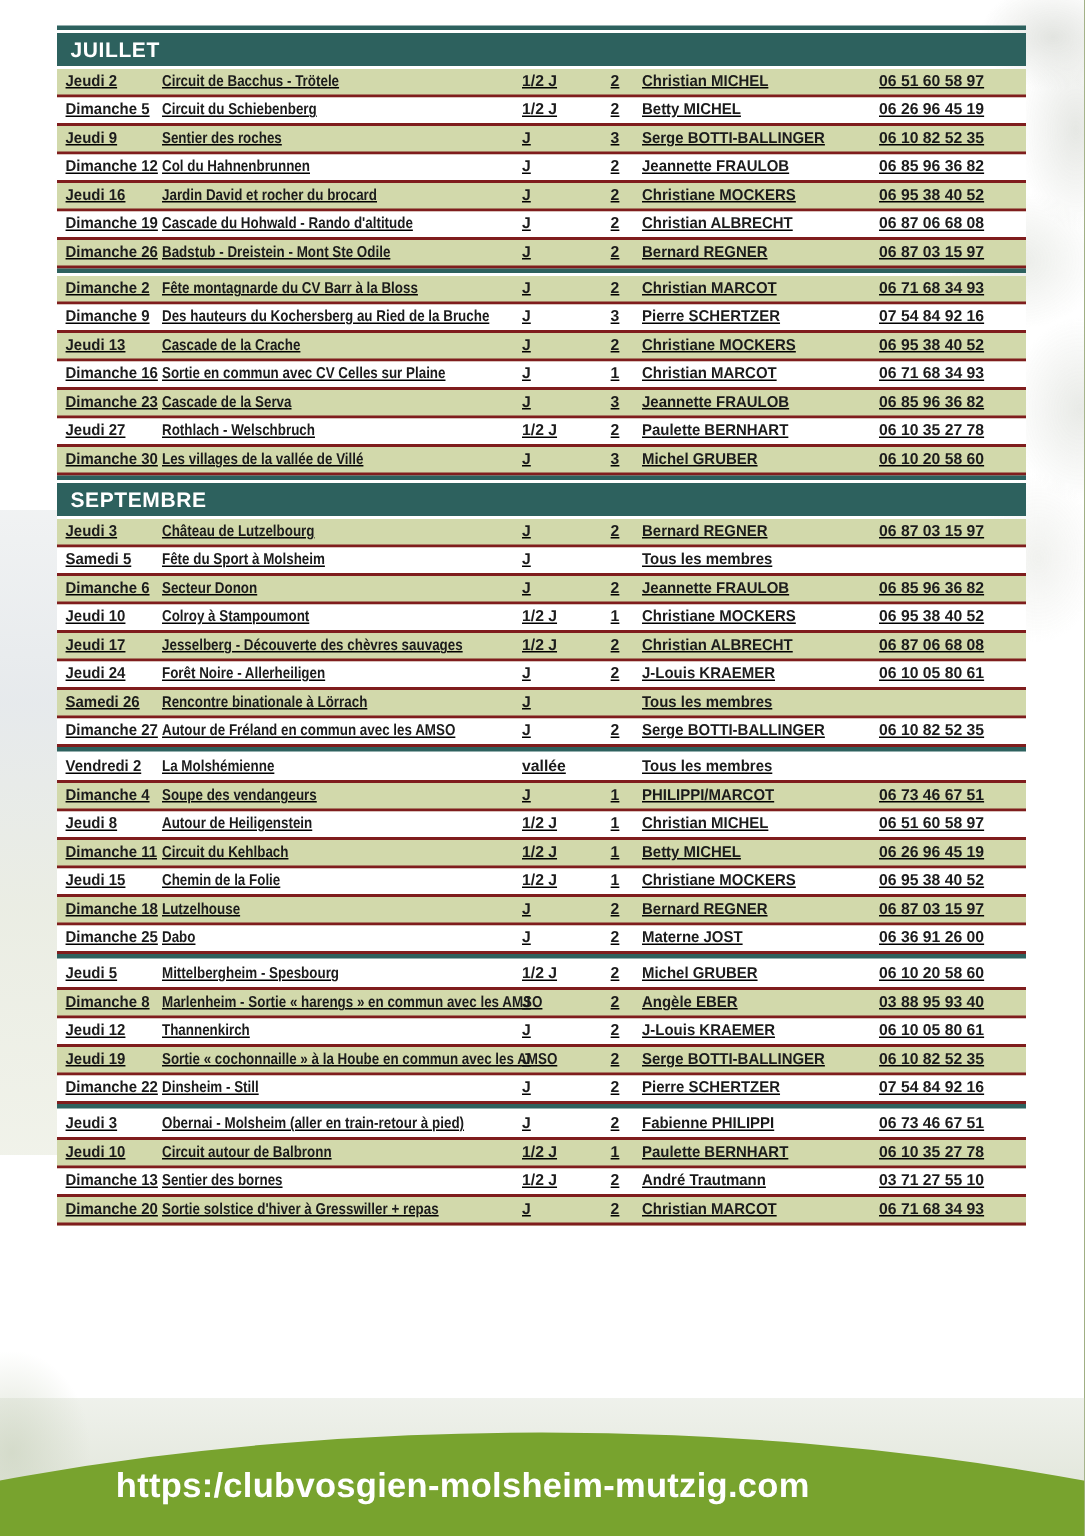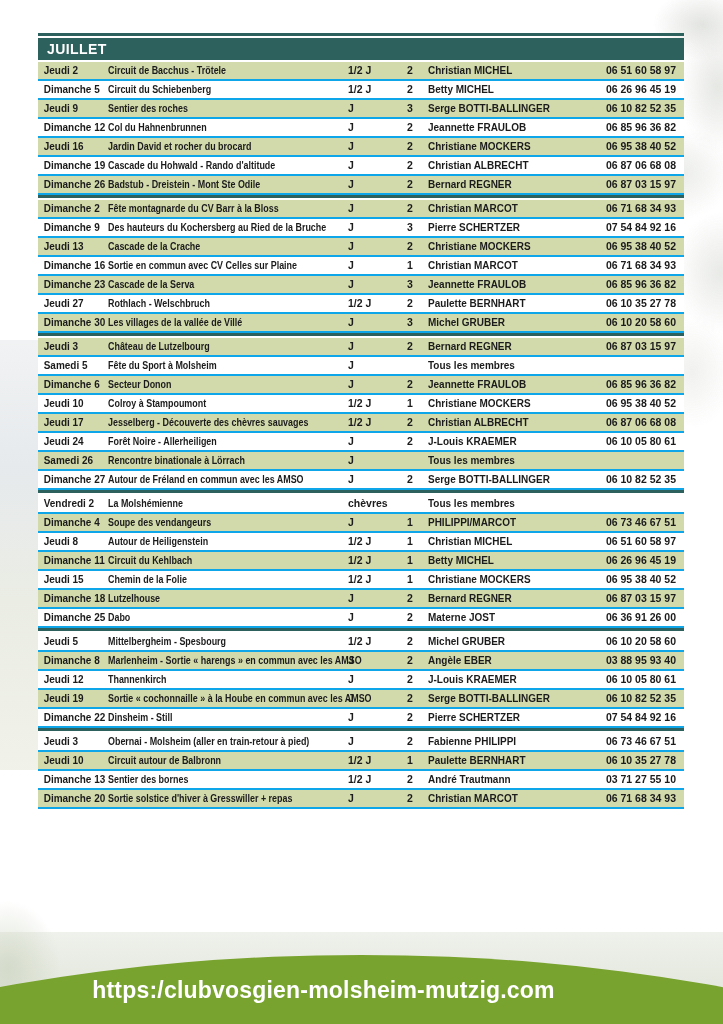--- a/index.html
+++ b/index.html
@@ -34,50 +34,51 @@
     position:absolute;left:0;top:932px;width:723px;height:92px;z-index:0;
     background:linear-gradient(180deg,#ebeee7 0%,#dde2d5 60%,#d8ddcf 100%);
     opacity:.8;
   }
   .bg-bottom-left{
     position:absolute;left:0;top:856px;width:80px;height:140px;z-index:0;
     background:radial-gradient(70px 90px at 10% 80%, #ccd4c0 0%, rgba(255,255,255,0) 75%);
     opacity:.7;
   }
   
-  .schedule{position:absolute;left:38px;top:33px;width:646px;z-index:1;}
+  .schedule{position:absolute;left:38px;top:17px;width:646px;z-index:1;}
   .month-rule{height:3px;background:var(--teal);margin-bottom:2px;}
   .month-band{
     height:22px;background:var(--teal);color:#ffffff;margin-bottom:2px;
     font-size:14px;font-weight:700;line-height:22px;padding-left:9px;
     letter-spacing:.4px;box-sizing:border-box;
   }
   .row{
     display:grid;grid-template-columns:70px 240px 44px 36px 158px 98px;
-    height:19px;box-sizing:border-box;border-bottom:2px solid #0ea5e9;
+    height:19px;box-sizing:border-box;border-bottom:2px solid #7f1d1d;
     background:#ffffff;
+    text-decoration:underline;
   }
   .row.shaded{background:var(--stripe);}
   .cell{
     font-size:10.5px;line-height:17px;color:var(--text);
     white-space:nowrap;overflow:visible;
   }
   .date{padding-left:6px;font-weight:700;transform:scaleX(.95);transform-origin:left center;}
   .act{font-weight:600;transform:scaleX(.85);transform-origin:left center;}
   .dur{font-weight:600;}
   .grp{text-align:center;font-weight:600;}
   .leader{font-weight:700;transform:scaleX(.95);transform-origin:left center;}
-  .phone{text-align:right;padding-right:8px;font-weight:700;}
+  .phone{text-align:left;padding-right:8px;font-weight:700;}
   
   .footer-ellipse{
     position:absolute;left:-539px;top:955px;width:1800px;height:762px;
     border-radius:50%;background:var(--green);z-index:2;
   }
   .footer-url{
-    position:absolute;left:16px;top:977px;width:615px;text-align:center;z-index:3;
+    position:absolute;left:1px;top:977px;width:615px;text-align:center;z-index:3;
     color:#ffffff;font-size:23px;font-weight:700;letter-spacing:.2px;
   }
 </style>
 </head>
 <body>
 
 <div class="page">
   <div class="bg-tree-right"></div>
   <div class="bg-left-strip"></div>
   <div class="bg-bottom"></div>
@@ -198,20 +199,21 @@
           <span class="cell date">Dimanche 30</span>
           <span class="cell act">Les villages de la vallée de Villé</span>
           <span class="cell dur">J</span>
           <span class="cell grp">3</span>
           <span class="cell leader">Michel GRUBER</span>
           <span class="cell phone">06 10 20 58 60</span>
         </div>
       </section>
       <section class="month">
         <div class="month-rule"></div>
+        <div class="month-band"><span>SEPTEMBRE</span></div>
         <div class="row shaded">
           <span class="cell date">Jeudi 3</span>
           <span class="cell act">Château de Lutzelbourg</span>
           <span class="cell dur">J</span>
           <span class="cell grp">2</span>
           <span class="cell leader">Bernard REGNER</span>
           <span class="cell phone">06 87 03 15 97</span>
         </div>
         <div class="row">
           <span class="cell date">Samedi 5</span>
@@ -268,21 +270,21 @@
           <span class="cell grp">2</span>
           <span class="cell leader">Serge BOTTI-BALLINGER</span>
           <span class="cell phone">06 10 82 52 35</span>
         </div>
       </section>
       <section class="month">
         <div class="month-rule"></div>
         <div class="row">
           <span class="cell date">Vendredi 2</span>
           <span class="cell act">La Molshémienne</span>
-          <span class="cell dur">chèvres</span>
+          <span class="cell dur">vallée</span>
           <span class="cell grp"></span>
           <span class="cell leader">Tous les membres</span>
           <span class="cell phone"></span>
         </div>
         <div class="row shaded">
           <span class="cell date">Dimanche 4</span>
           <span class="cell act">Soupe des vendangeurs</span>
           <span class="cell dur">J</span>
           <span class="cell grp">1</span>
           <span class="cell leader">PHILIPPI/MARCOT</span>

